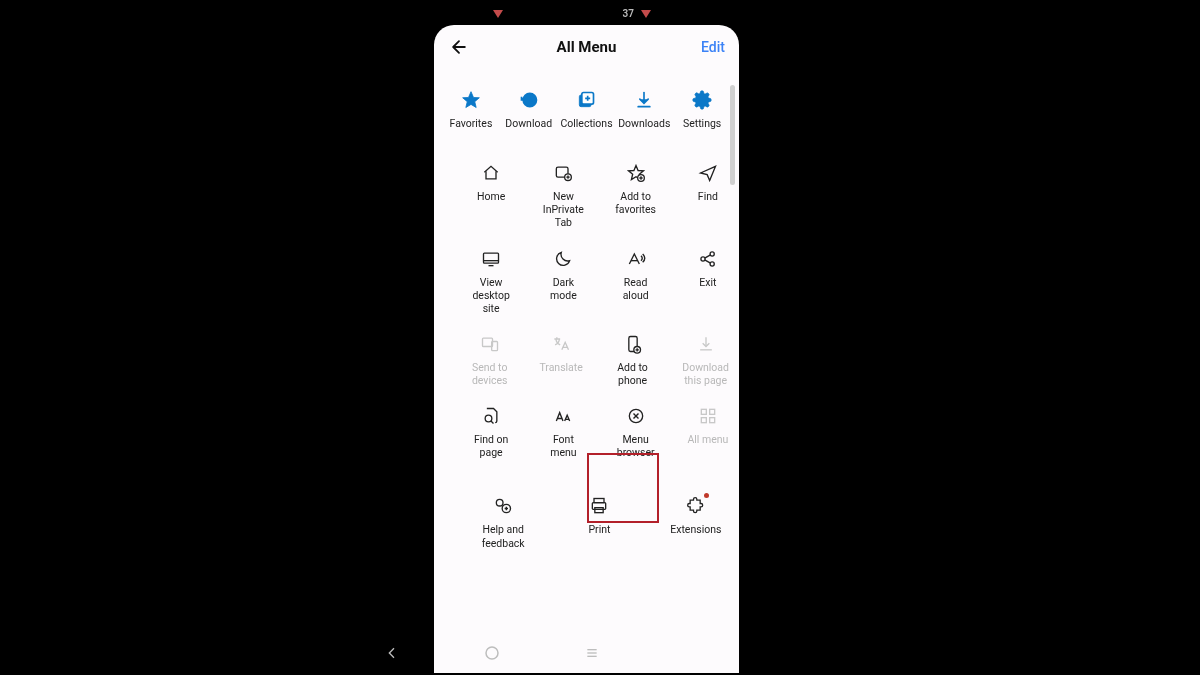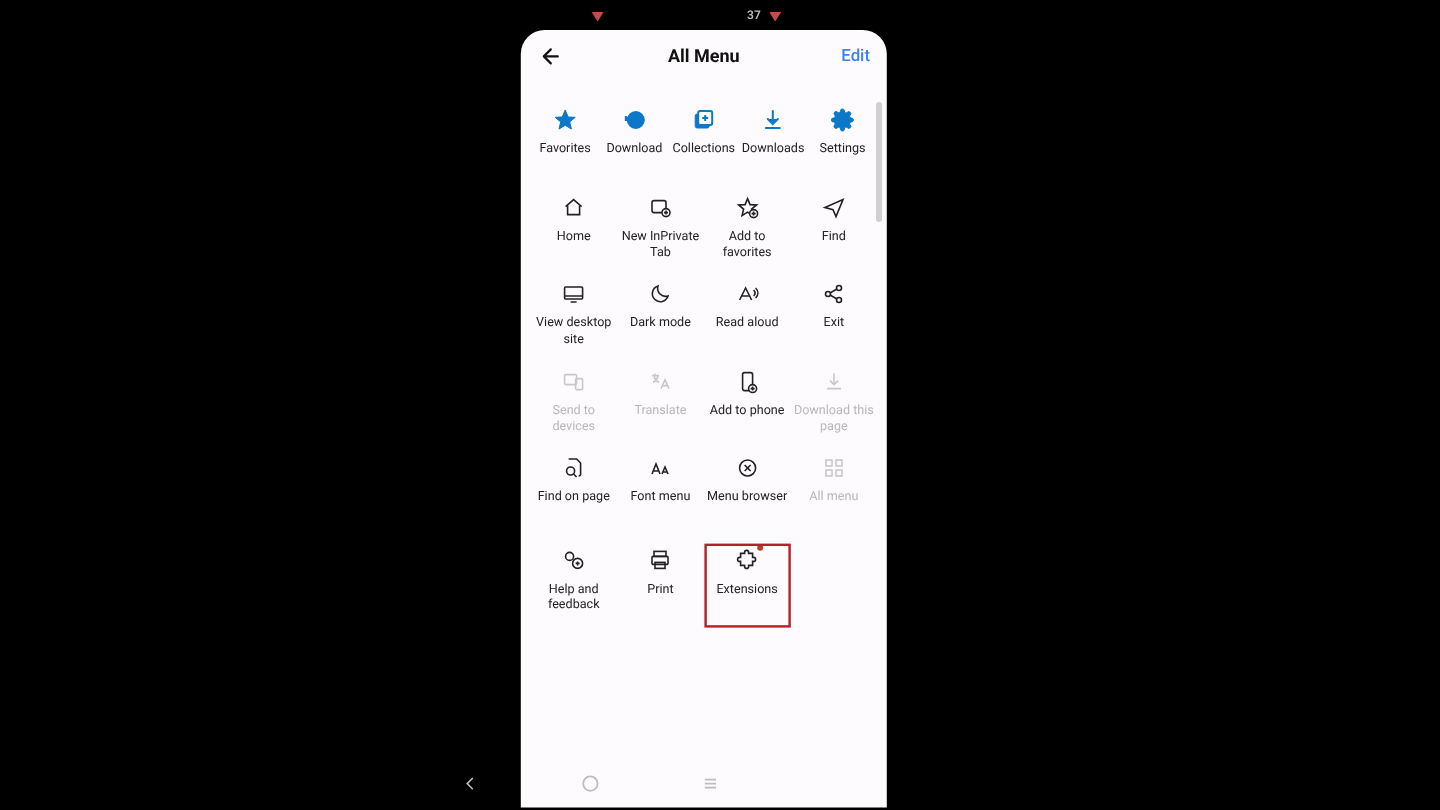--- a/index.html
+++ b/index.html
@@ -28,21 +28,21 @@
     padding: 0 14px;
     position: relative;
   }
   .back-arrow { width: 22px; height: 22px; display:flex; align-items:center; justify-content:center; cursor:pointer; }
   .header-title { position:absolute; left:0; right:0; text-align:center; font-size:15px; font-weight:700; color:#111; }
   .header-edit { margin-left:auto; color:#3b82f6; font-size:14px; font-weight:500; z-index:2; cursor:pointer;}
 
   .grid-section { padding: 14px 8px 0 8px; }
   .row { display:flex; justify-content:flex-start; }
   .five-row .cell { width: 57.8px; }
-  .four-row .cell { width: 72.25px; }
+  .four-row .cell { width: 72.25px; margin-left: 26px; }
   .cell { display:flex; flex-direction:column; align-items:center; padding: 6px 2px 12px 2px; text-align:center; cursor:pointer; }
   .cell.disabled { cursor:default; }
   .icon { width: 22px; height: 22px; display:flex; align-items:center; justify-content:center; margin-bottom:6px; position:relative; }
   .label { font-size: 10.5px; line-height: 1.25; color:#222; }
   .cell.top .icon svg { stroke:#0b78c8; fill:#0b78c8; }
   .cell.top .label { color:#222; }
   .cell.disabled .label { color:#b8b8b8; }
   .cell.disabled .icon svg { stroke:#c8c8c8; }
 
   .scroll-indicator {

